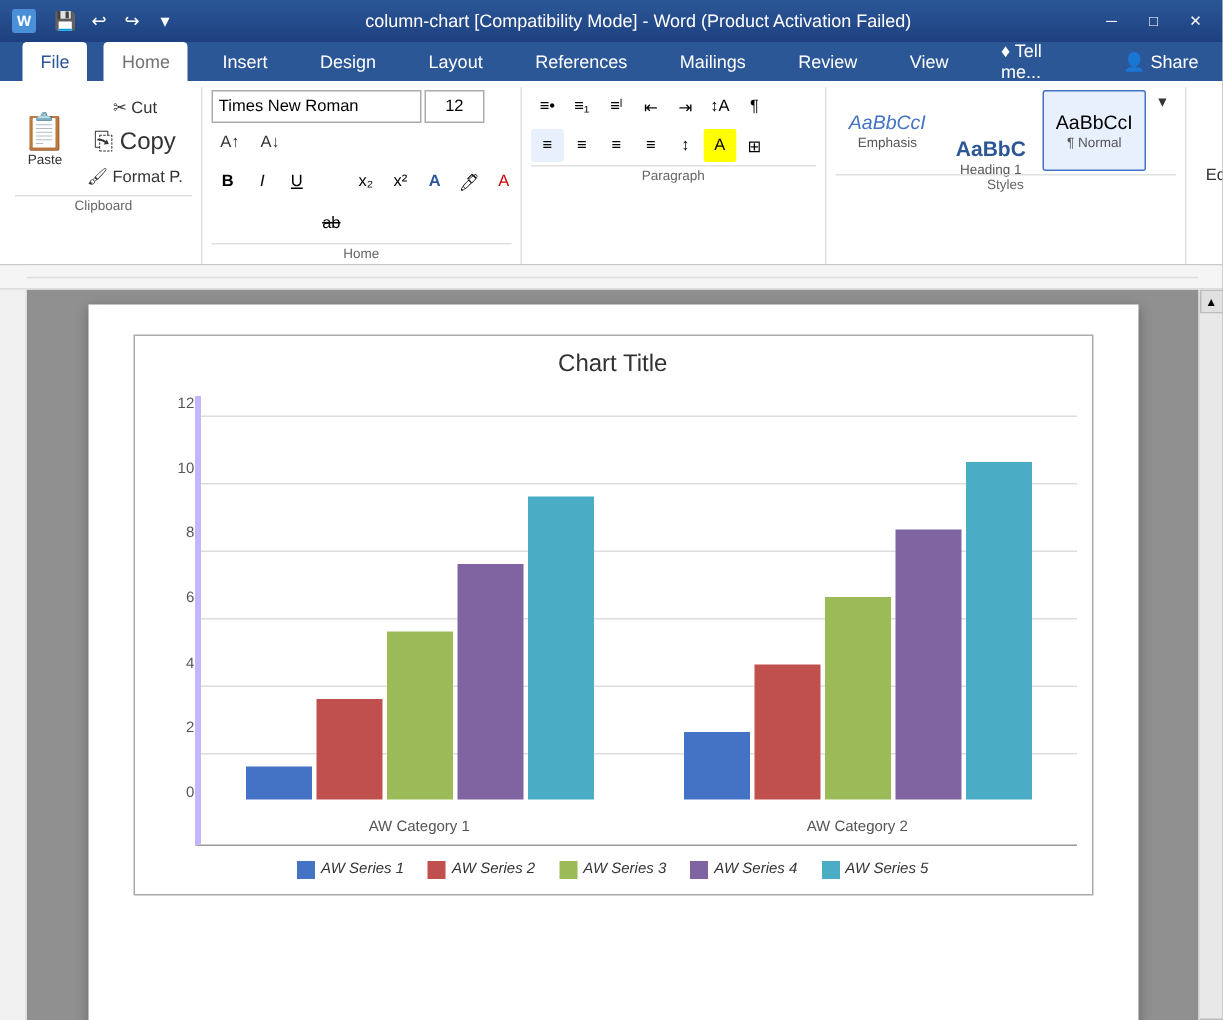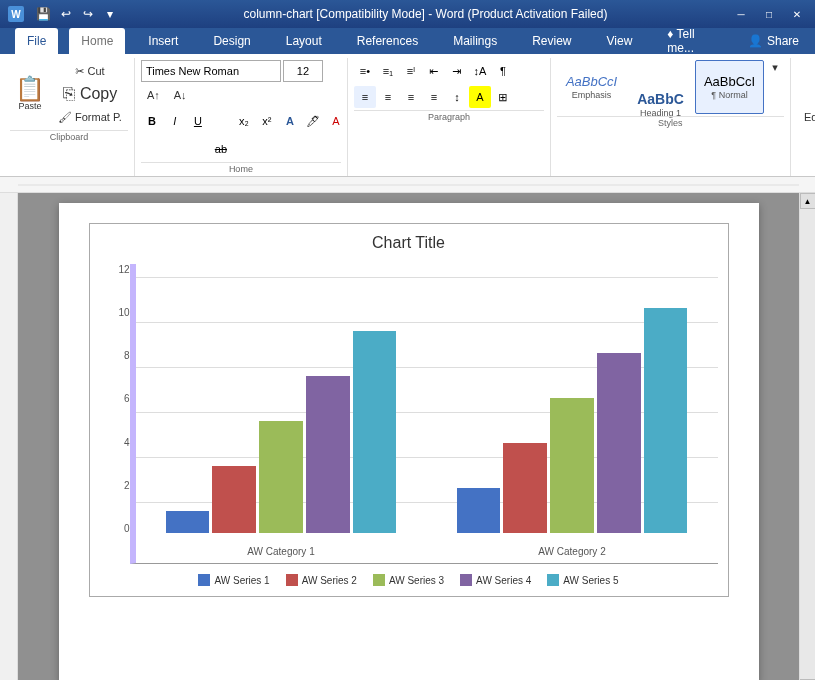--- a/index.html
+++ b/index.html
@@ -245,21 +245,21 @@
       display: flex; flex-direction: column; justify-content: space-between;
       align-items: flex-end;
       width: 30px;
       padding-bottom: 30px;
       font-size: 10px;
       color: #555;
     }
     .chart-body {
       flex: 1;
       position: relative;
-      border-left: 6px solid #c4b5fd;
+      border-left: 4px solid #c4b5fd;
       border-bottom: 1px solid #999;
     }
     .grid-lines {
       position: absolute;
       top: 0; left: 0; right: 0; bottom: 30px;
     }
     .grid-line {
       position: absolute;
       left: 0; right: 0;
       height: 1px;
@@ -271,22 +271,22 @@
       transition: none;
     }
     .legend {
       display: flex;
       justify-content: center;
       gap: 16px;
       margin-top: 10px;
       flex-wrap: wrap;
     }
     .legend-item {
-      display: flex; align-items: flex-end; gap: 4px;
-      font-size: 10px; color: #333;
+      display: flex; align-items: flex-start; gap: 4px;
+      font-size: 10px; color: #333; font-style: italic;
     }
     .legend-color {
       width: 12px; height: 12px;
     }
 
     
     .ribbon-row2 {
       display: flex;
       align-items: stretch;
       min-height: 66px;

